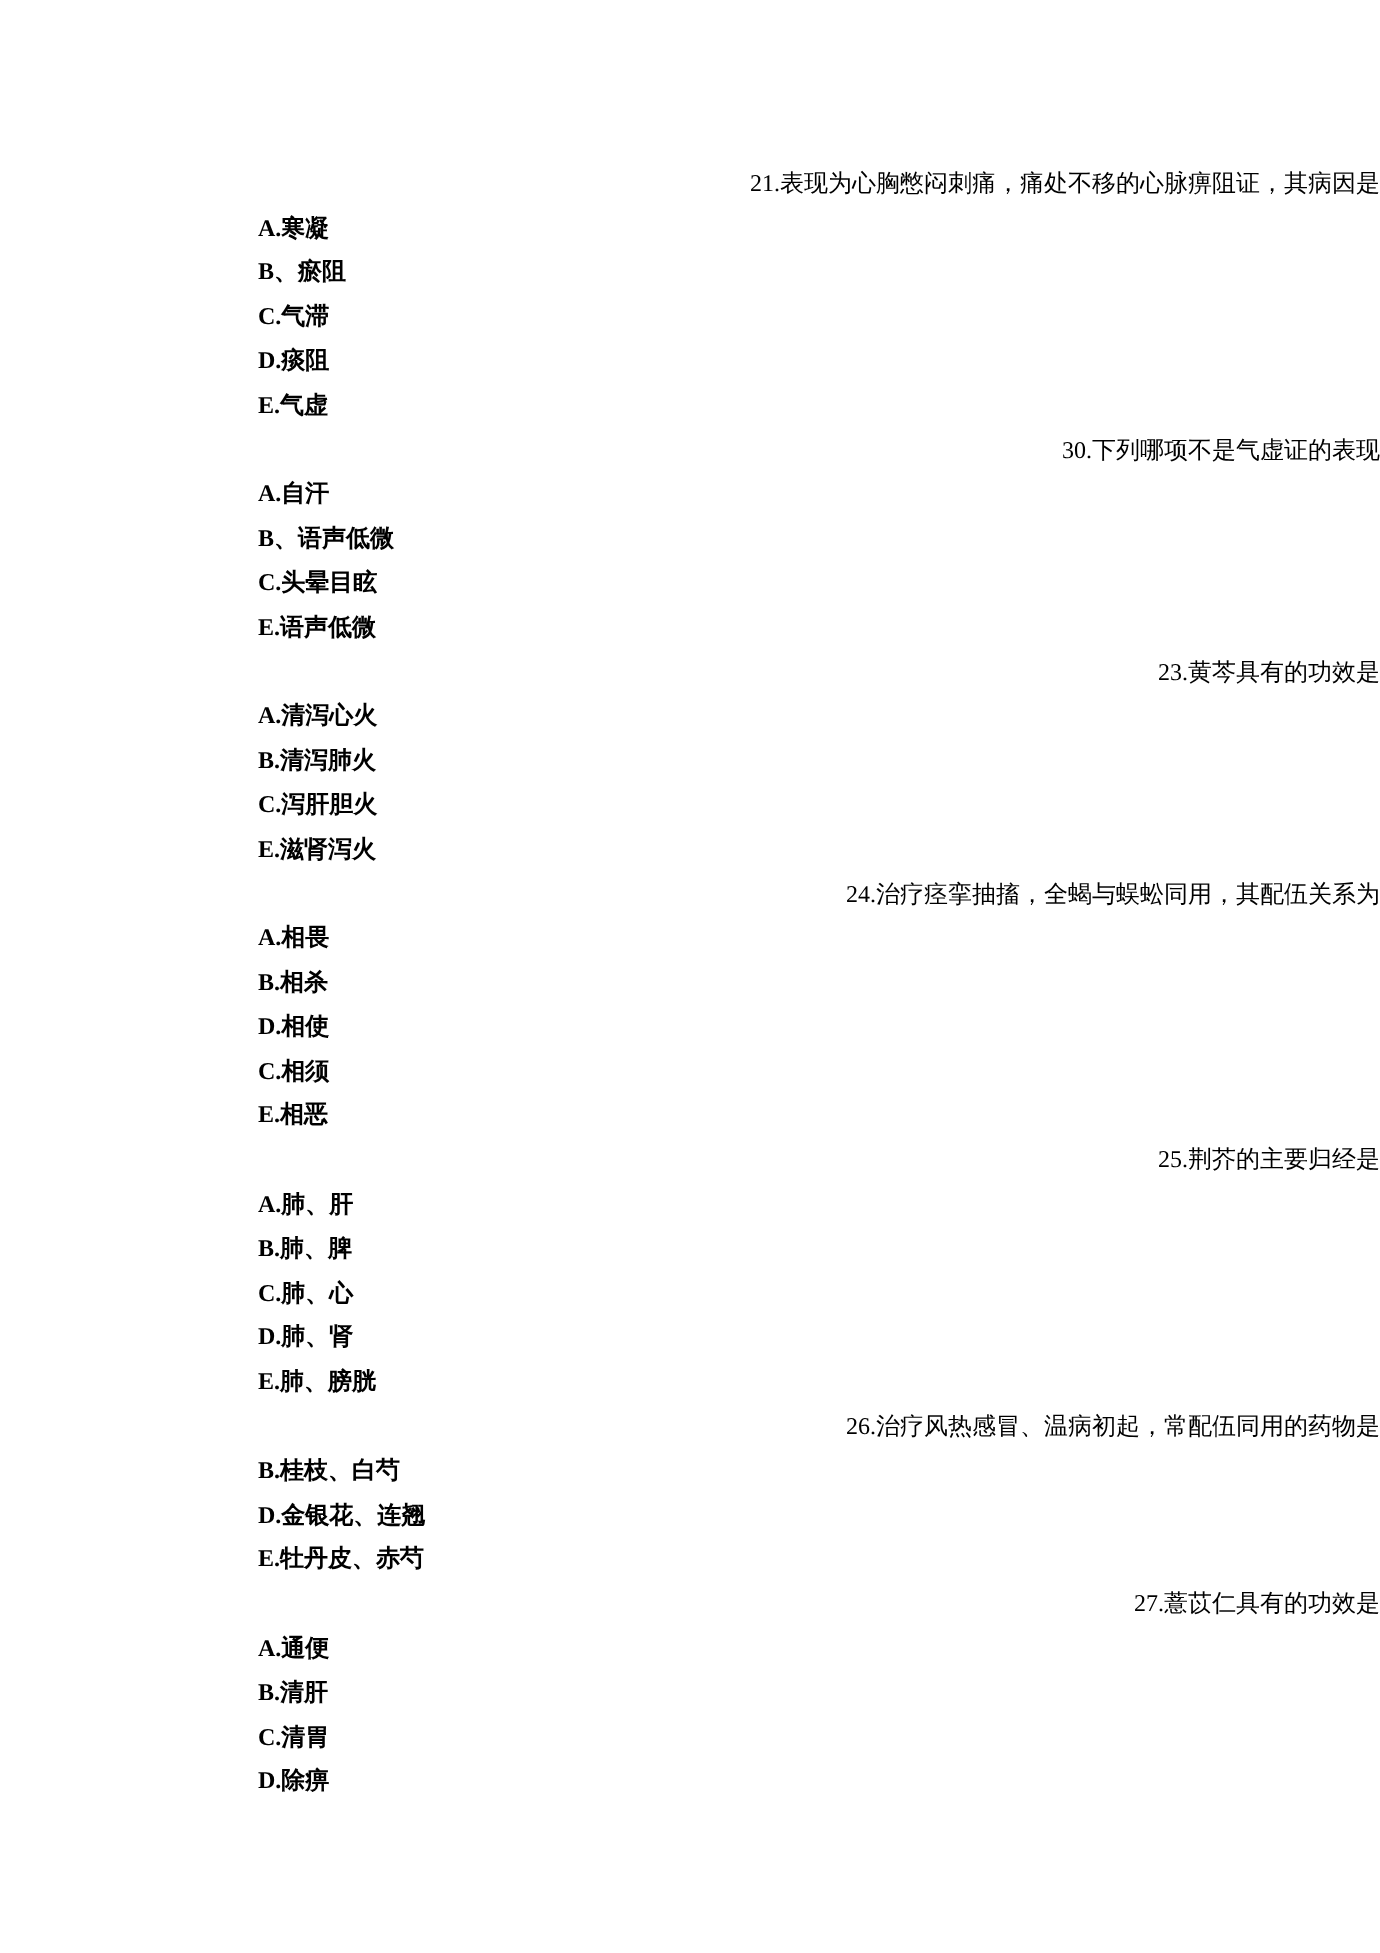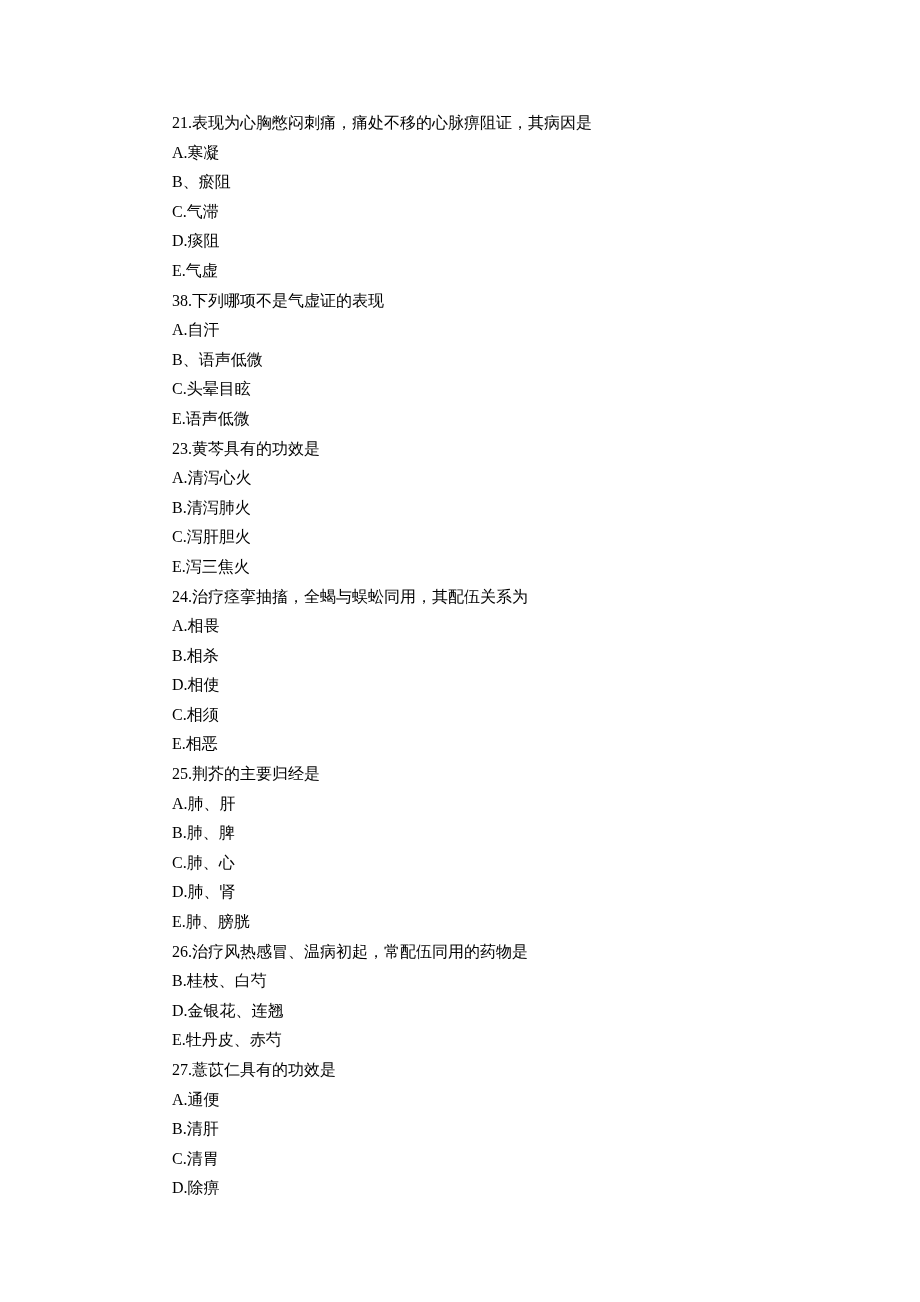--- a/index.html
+++ b/index.html
@@ -14,50 +14,52 @@
       color: #000000;
       line-height: 1.85;
       padding: 108px 0 40px 172px;
       width: 920px;
     }
     .question-block {
       margin-bottom: 0;
     }
     .question-stem {
       display: block;
+      text-align: right;
     }
     .option {
       display: block;
+      font-weight: bold;
     }
   </style>
 </head>
 <body>
 
 <div id="content">
     <div class="question-block">
       <span class="question-stem">21.表现为心胸憋闷刺痛，痛处不移的心脉痹阻证，其病因是</span>
       <span class="option">A.寒凝</span>
       <span class="option">B、瘀阻</span>
       <span class="option">C.气滞</span>
       <span class="option">D.痰阻</span>
       <span class="option">E.气虚</span>
     </div>
     <div class="question-block">
-      <span class="question-stem">38.下列哪项不是气虚证的表现</span>
+      <span class="question-stem">30.下列哪项不是气虚证的表现</span>
       <span class="option">A.自汗</span>
       <span class="option">B、语声低微</span>
       <span class="option">C.头晕目眩</span>
       <span class="option">E.语声低微</span>
     </div>
     <div class="question-block">
       <span class="question-stem">23.黄芩具有的功效是</span>
       <span class="option">A.清泻心火</span>
       <span class="option">B.清泻肺火</span>
       <span class="option">C.泻肝胆火</span>
-      <span class="option">E.泻三焦火</span>
+      <span class="option">E.滋肾泻火</span>
     </div>
     <div class="question-block">
       <span class="question-stem">24.治疗痉挛抽搐，全蝎与蜈蚣同用，其配伍关系为</span>
       <span class="option">A.相畏</span>
       <span class="option">B.相杀</span>
       <span class="option">D.相使</span>
       <span class="option">C.相须</span>
       <span class="option">E.相恶</span>
     </div>
     <div class="question-block">

